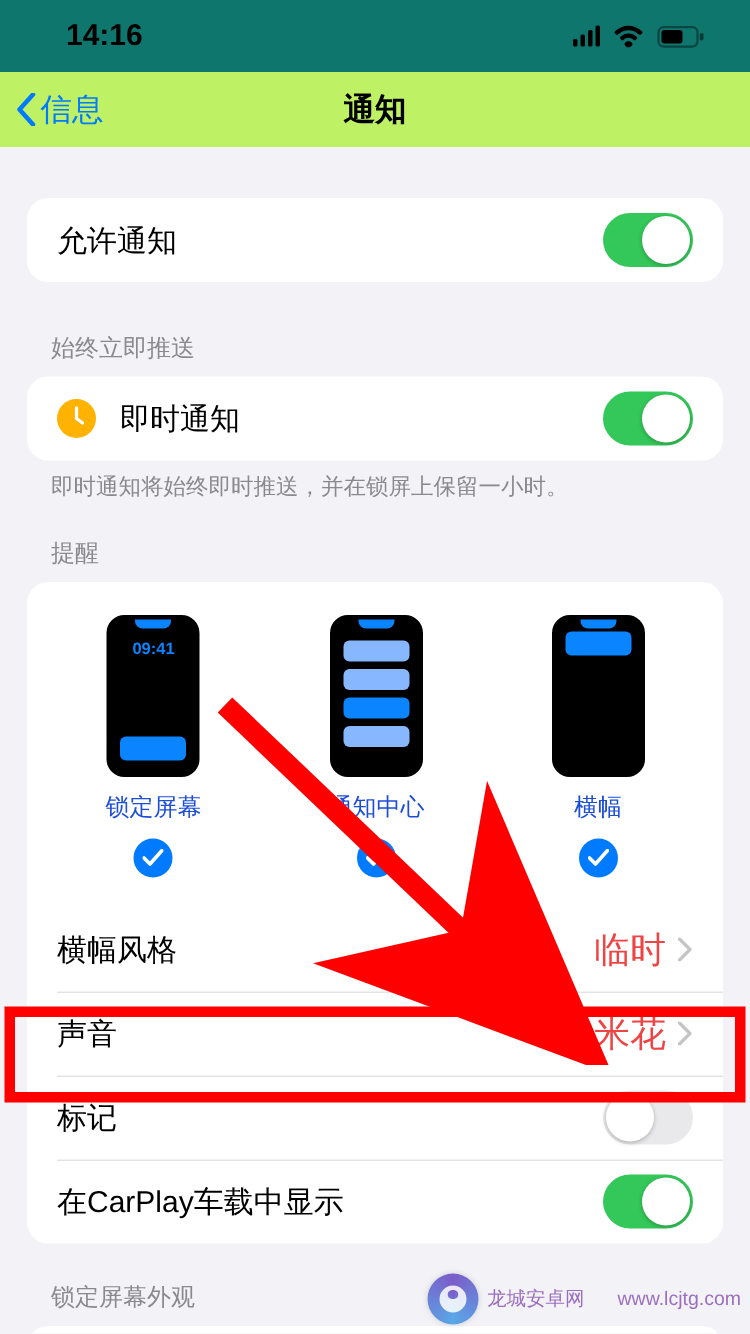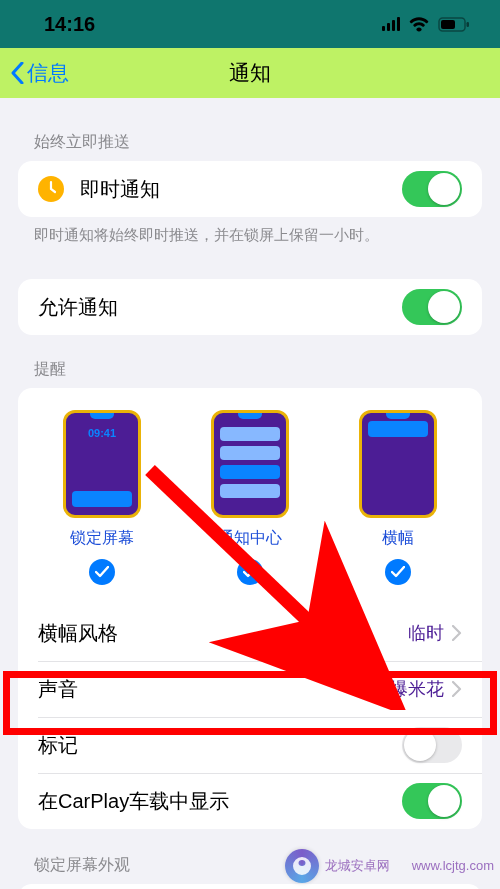--- a/index.html
+++ b/index.html
@@ -42,21 +42,21 @@
   }
   .nav-back {
     position: absolute;
     left: 10px;
     display: flex;
     align-items: center;
     color: #007aff;
     font-size: 21px;
     gap: 2px;
   }
-  .nav-title { font-size: 21px; font-weight: 400; }
+  .nav-title { font-size: 21px; font-weight: 700; }
 
   .content { padding: 0 0 40px 0; }
 
   .group { margin-top: 34px; }
   .group.first { margin-top: 34px; }
   .group-header {
     font-size: 16px;
     color: #8a8a8e;
     padding: 0 34px 8px 34px;
   }
@@ -82,21 +82,21 @@
     position: relative;
   }
   .row + .row::before {
     content:"";
     position:absolute;
     left:20px; right:0; top:0;
     height:1px;
     background:#e3e3e6;
   }
   .row .label { flex:1; }
-  .row .value { color:#4c1d95; font-size:18px; margin-right:8px; }
+  .row .value { color:#ef4444; font-size:24px; margin-right:8px; }
   .row .icon-leading { margin-right:16px; display:flex; }
 
   .chevron { color:#c5c5c8; }
 
   
   .toggle {
     width: 60px; height: 36px;
     border-radius: 18px;
     position: relative;
     flex-shrink: 0;
@@ -113,25 +113,25 @@
   .toggle.on { background:#34c759; }
   .toggle.on::after { right:2px; }
   .toggle.off { background:#e9e9eb; }
   .toggle.off::after { left:2px; }
 
   
   .alerts-card { padding: 22px 10px 20px 10px; }
   .alert-options { display:flex; justify-content:space-around; }
   .alert-opt { display:flex; flex-direction:column; align-items:center; gap:10px; }
   .phone-frame {
-    width: 78px; height: 108px;
-    border: 3px solid #eab308;
+    width: 62px; height: 108px;
+    border: 3px solid #000000;
     border-radius: 12px;
     position: relative;
-    background:#4c1d95;
+    background:#000000;
   }
   .phone-frame .notch {
     position:absolute; top:0; left:50%; transform:translateX(-50%);
     width:24px; height:6px; background:#0a84ff;
     border-radius:0 0 5px 5px;
   }
   
   .lock-time {
     position:absolute; top:14px; left:0; right:0;
     text-align:center; color:#0a84ff; font-size:11px; font-weight:600;
@@ -209,44 +209,44 @@
     <svg width="15" height="22" viewBox="0 0 13 22">
         <path d="M11 1 2 11l9 10" stroke="#007aff" stroke-width="3" fill="none" stroke-linecap="round" stroke-linejoin="round"></path>
       </svg>
     <span>信息</span>
   </div>
   <span class="nav-title">通知</span>
 </div>
 
 <div class="content">
 
+  <div class="group first">
+    <div class="card">
+      <div class="row">
+        <span class="label">允许通知</span>
+        <div class="toggle on"></div>
+      </div>
+    </div>
+  </div>
+
   <div class="group">
     <div class="group-header">始终立即推送</div>
     <div class="card">
       <div class="row">
         <span class="icon-leading">
           <svg width="26" height="26" viewBox="0 0 26 26">
               <circle cx="13" cy="13" r="13" fill="#ffb300"></circle>
               <path d="M13 6v7l4 3" stroke="#fff" stroke-width="2.2" fill="none" stroke-linecap="round"></path>
             </svg>
         </span>
         <span class="label">即时通知</span>
         <div class="toggle on"></div>
       </div>
     </div>
     <div class="group-footer">即时通知将始终即时推送，并在锁屏上保留一小时。</div>
-  </div>
-
-  <div class="group first">
-    <div class="card">
-      <div class="row">
-        <span class="label">允许通知</span>
-        <div class="toggle on"></div>
-      </div>
-    </div>
   </div>
 
   <div class="group" style="margin-top:24px;">
     <div class="group-header">提醒</div>
     <div class="card">
       <div class="alerts-card">
         <div class="alert-options">
 
           <div class="alert-opt">
             <div class="phone-frame">

